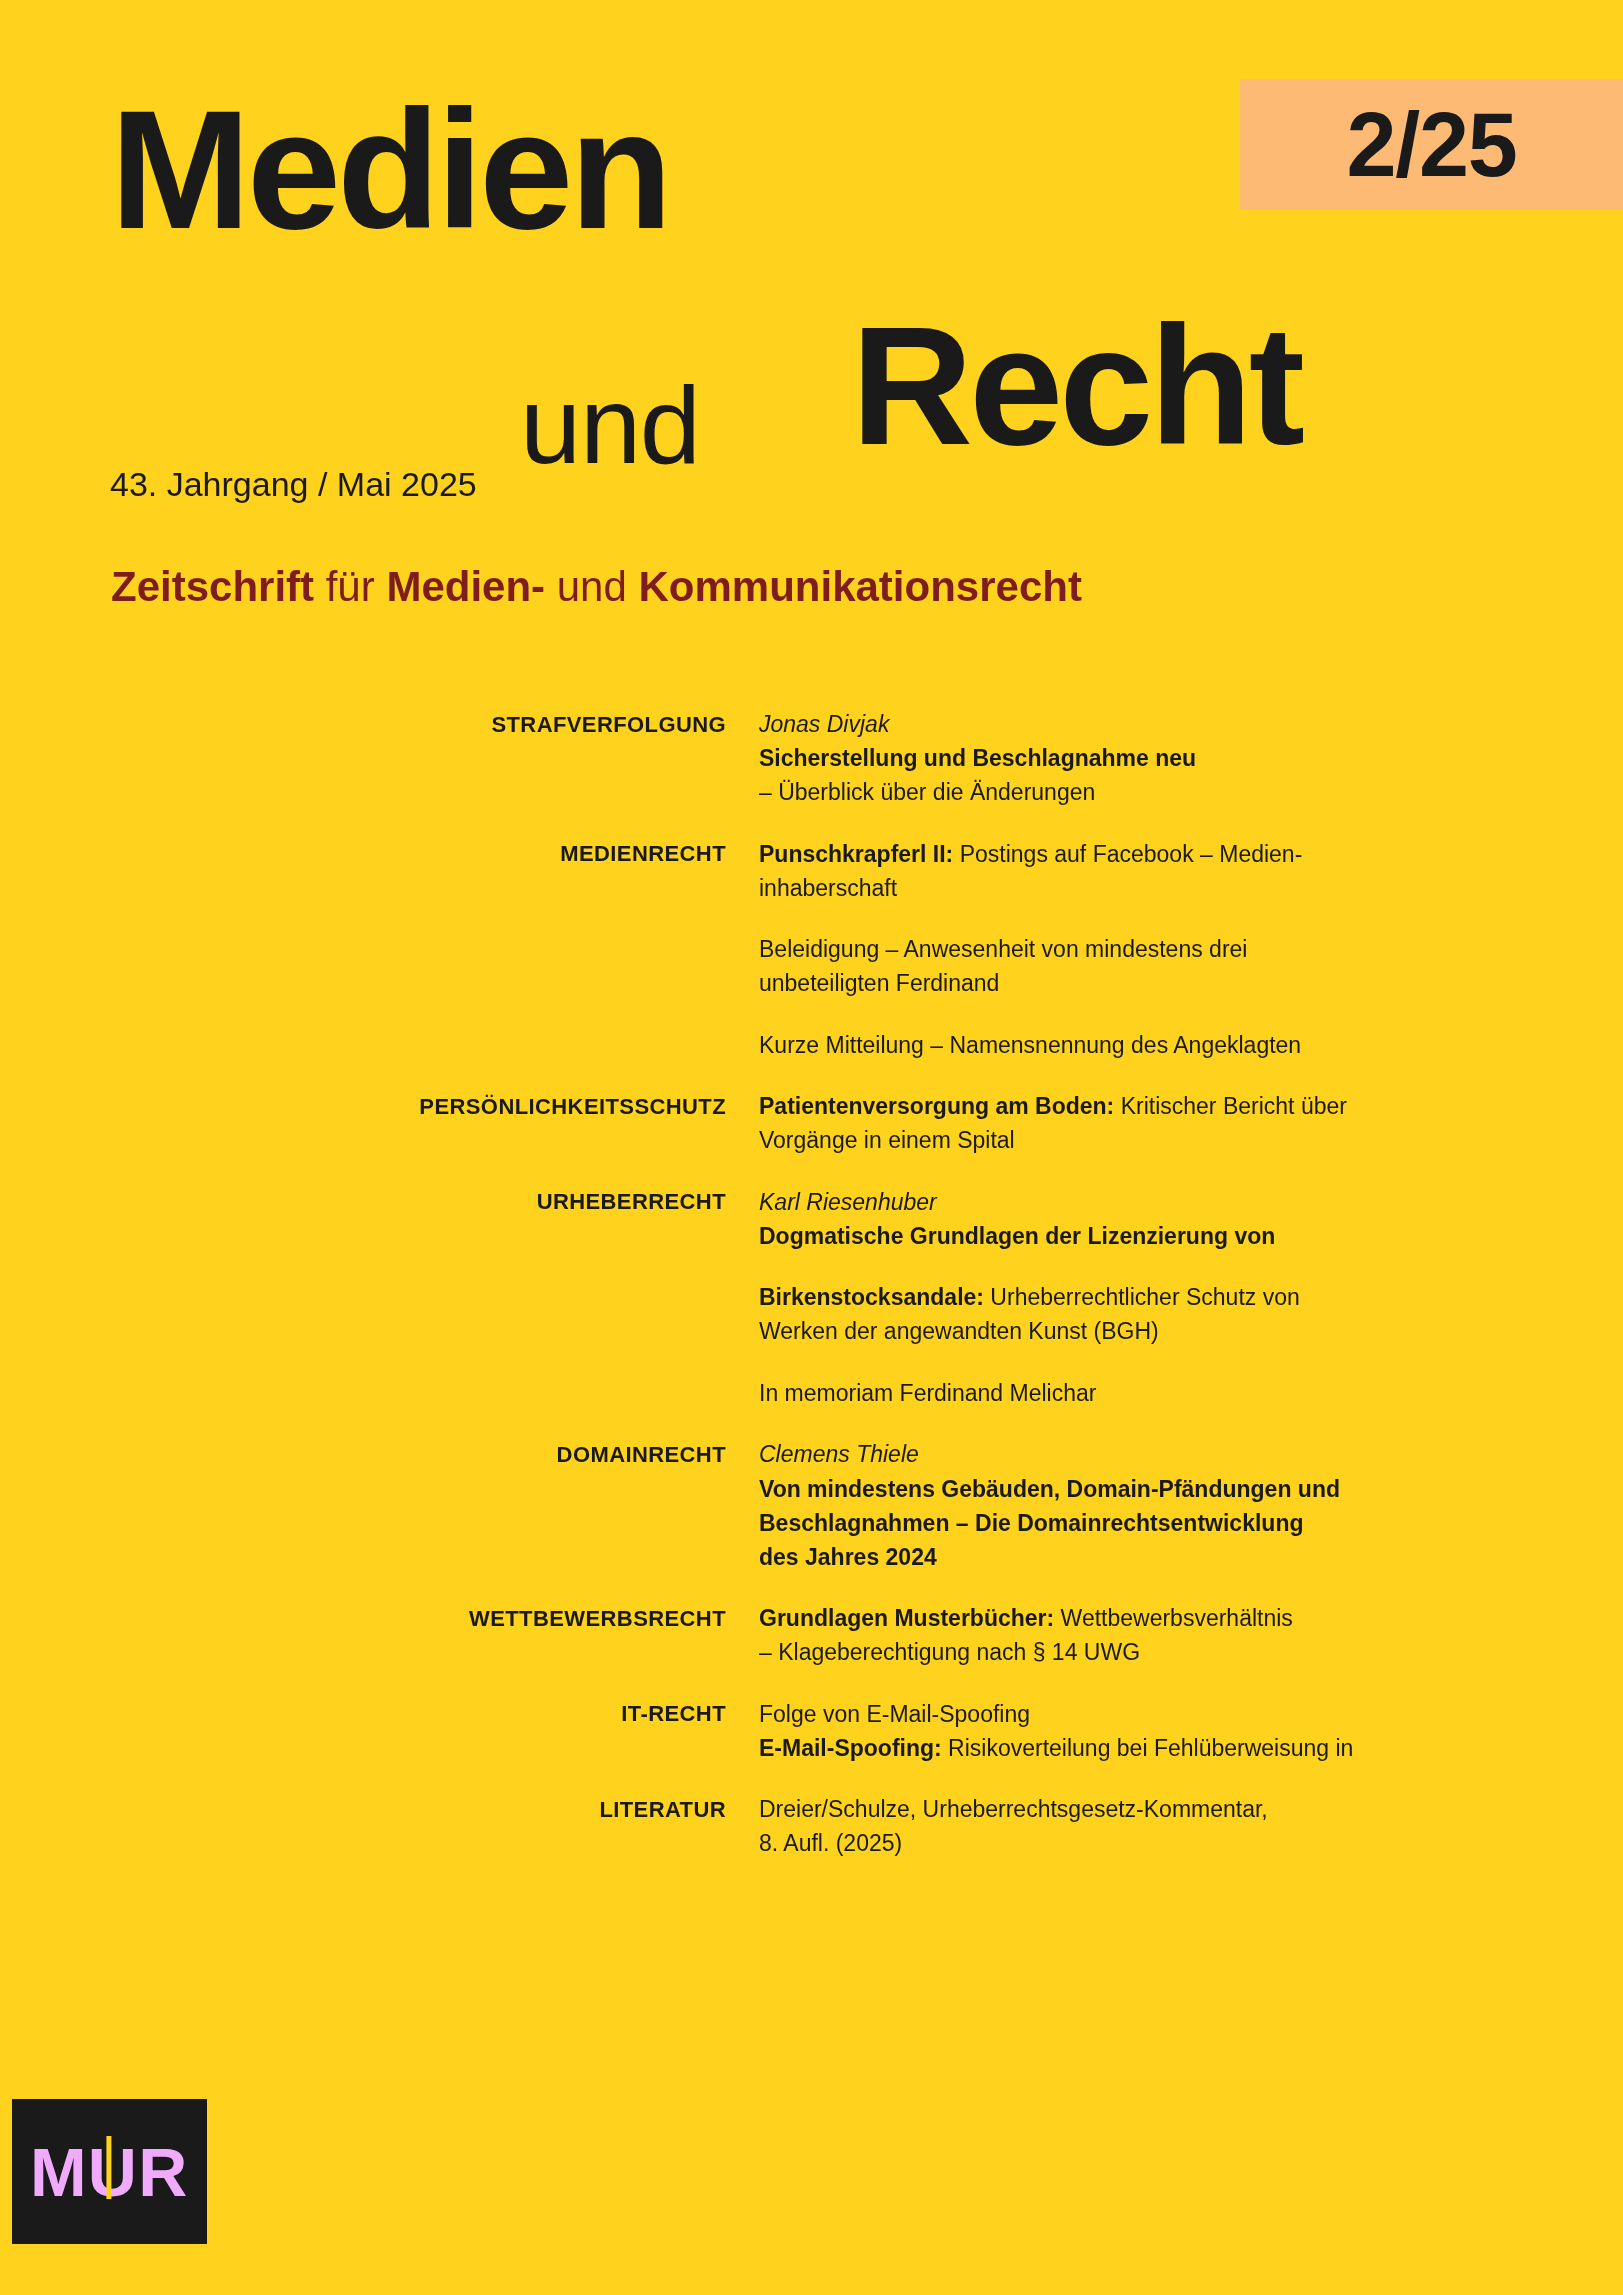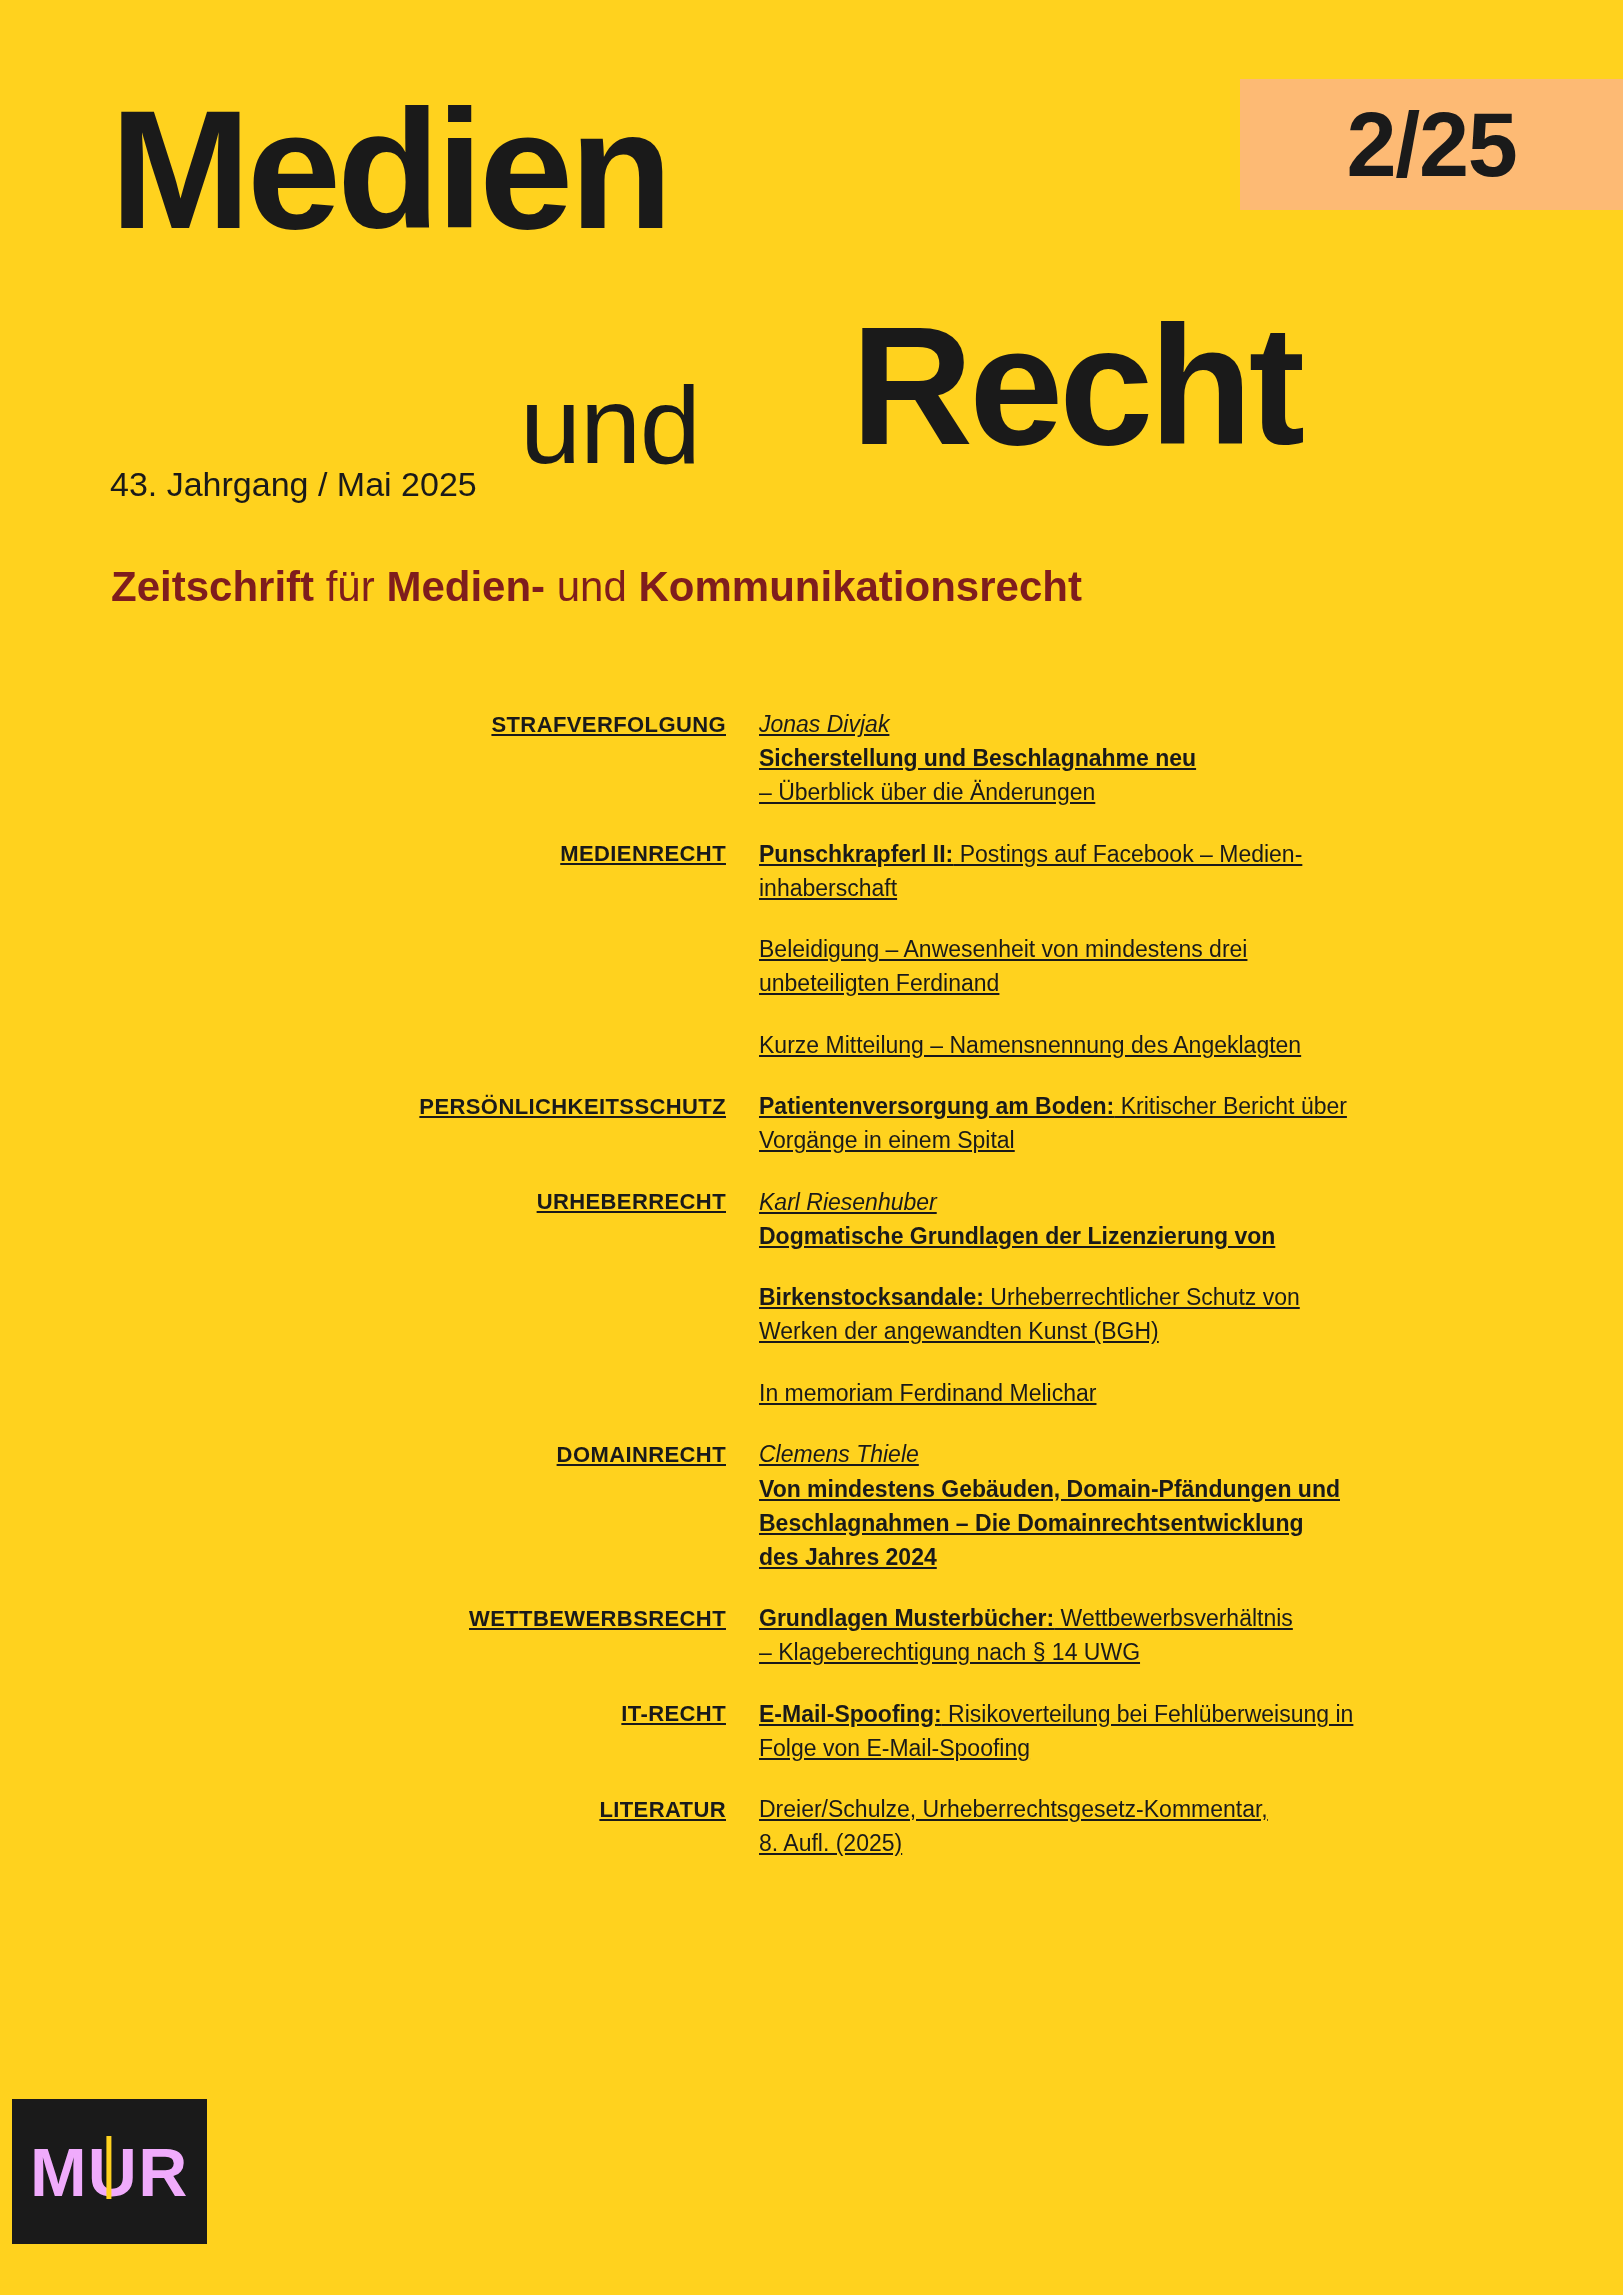--- a/index.html
+++ b/index.html
@@ -86,21 +86,20 @@
   }
   .subtitle b { font-weight: bold; }
   .subtitle span.light { font-weight: 400; }
 
   
   .contents {
     position: absolute;
     left: 0;
     top: 707px;
     width: 1623px;
-    text-decoration: underline;
   }
   .toc-row {
     display: flex;
     margin-bottom: 0px;
   }
   .toc-cat {
     width: 726px;
     text-align: right;
     padding-right: 0px;
     font-size: 22px;
@@ -248,22 +247,22 @@
           <div><span class="ttl-bold">Grundlagen Musterbücher:</span><span class="ttl-reg"> Wettbewerbsverhältnis</span></div>
           <div><span class="ttl-reg">– Klageberechtigung nach § 14 UWG</span></div>
         </div>
       </div>
     </div>
     <div class="grp-gap"></div>
     <div class="toc-row">
       <div class="toc-cat">IT-RECHT</div>
       <div class="toc-body">
         <div class="toc-entry">
+          <div><span class="ttl-reg">Folge von E-Mail-Spoofing</span></div>
           <div><span class="ttl-bold">E-Mail-Spoofing:</span><span class="ttl-reg"> Risikoverteilung bei Fehlüberweisung in</span></div>
-          <div><span class="ttl-reg">Folge von E-Mail-Spoofing</span></div>
         </div>
       </div>
     </div>
     <div class="grp-gap"></div>
     <div class="toc-row">
       <div class="toc-cat">LITERATUR</div>
       <div class="toc-body">
         <div class="toc-entry">
           <div><span class="ttl-reg">Dreier/Schulze, Urheberrechtsgesetz-Kommentar,</span></div>
           <div><span class="ttl-reg">8. Aufl. (2025)</span></div>

